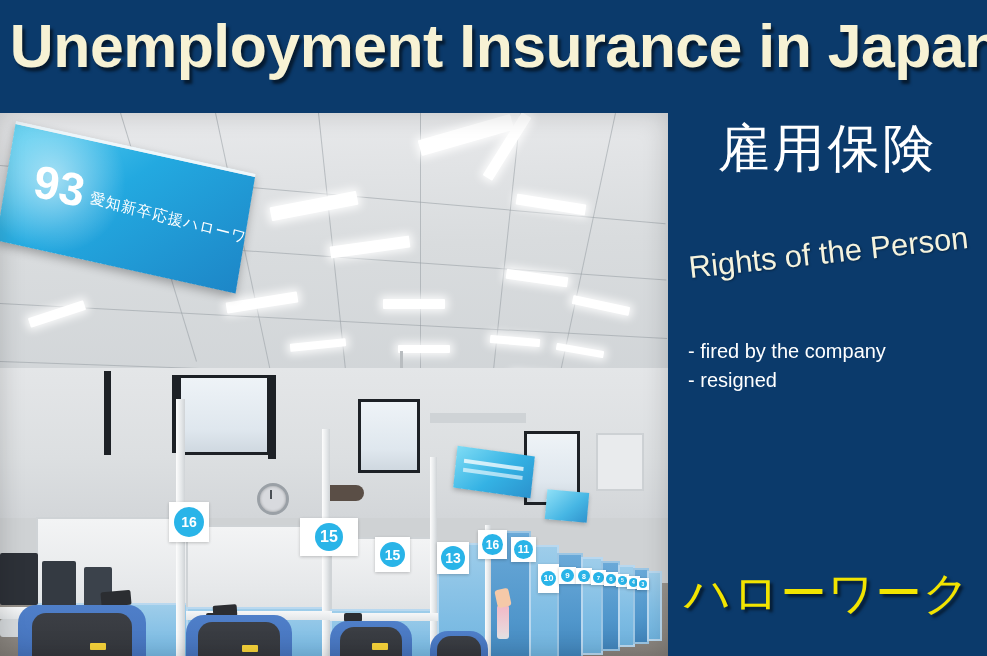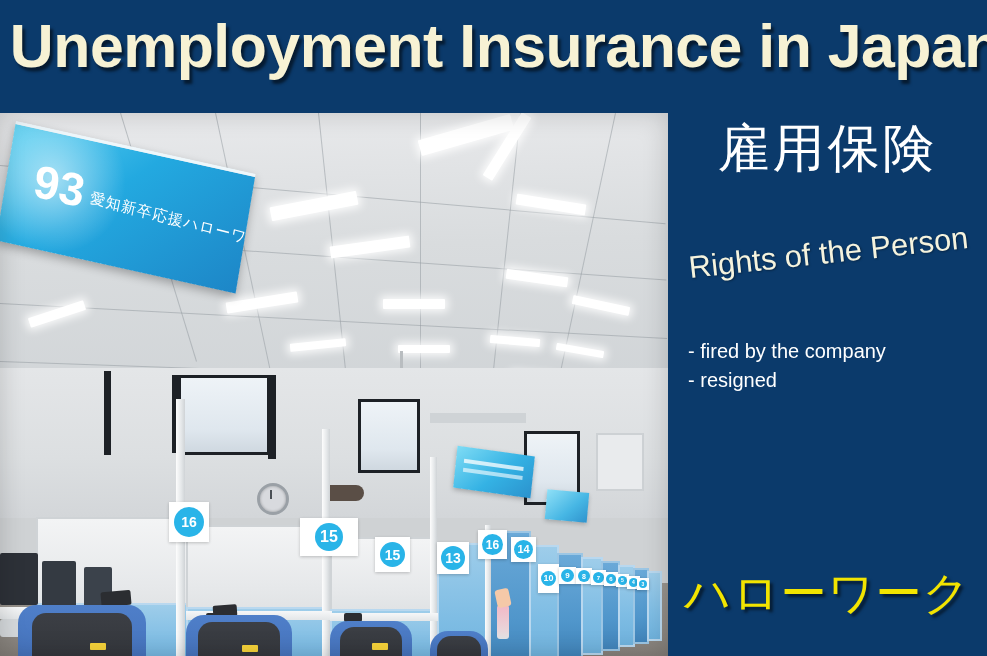--- a/index.html
+++ b/index.html
@@ -431,21 +431,21 @@
         <div class="bsign" style="left: 375px; top: 424px; width: 35px; height: 35px;">
           <div class="circ" style="width: 25px; height: 25px; background: rgb(41, 180, 232); font-size: 14px;">15</div>
         </div>
         <div class="bsign" style="left: 437px; top: 429px; width: 32px; height: 32px;">
           <div class="circ" style="width: 24px; height: 24px; background: rgb(41, 180, 232); font-size: 14px;">13</div>
         </div>
         <div class="bsign" style="left: 478px; top: 417px; width: 29px; height: 29px;">
           <div class="circ" style="width: 21px; height: 21px; background: rgb(41, 180, 232); font-size: 12px;">16</div>
         </div>
         <div class="bsign" style="left: 511px; top: 424px; width: 25px; height: 25px;">
-          <div class="circ" style="width: 19px; height: 19px; background: rgb(41, 180, 232); font-size: 11px;">14</div>
+          <div class="circ" style="width: 19px; height: 19px; background: rgb(41, 180, 232); font-size: 11px;">11</div>
         </div>
         <div class="bsign" style="left: 538px; top: 451px; width: 21px; height: 29px;">
           <div class="circ" style="width: 15px; height: 15px; background: rgb(41, 180, 232); font-size: 9px;">10</div>
         </div>
         <div class="bsign" style="left: 559px; top: 454px; width: 17px; height: 17px;">
           <div class="circ" style="width: 13px; height: 13px; background: rgb(41, 180, 232); font-size: 8px;">9</div>
         </div>
         <div class="bsign" style="left: 576px; top: 455px; width: 16px; height: 16px;">
           <div class="circ" style="width: 12px; height: 12px; background: rgb(41, 180, 232); font-size: 7px;">8</div>
         </div>

